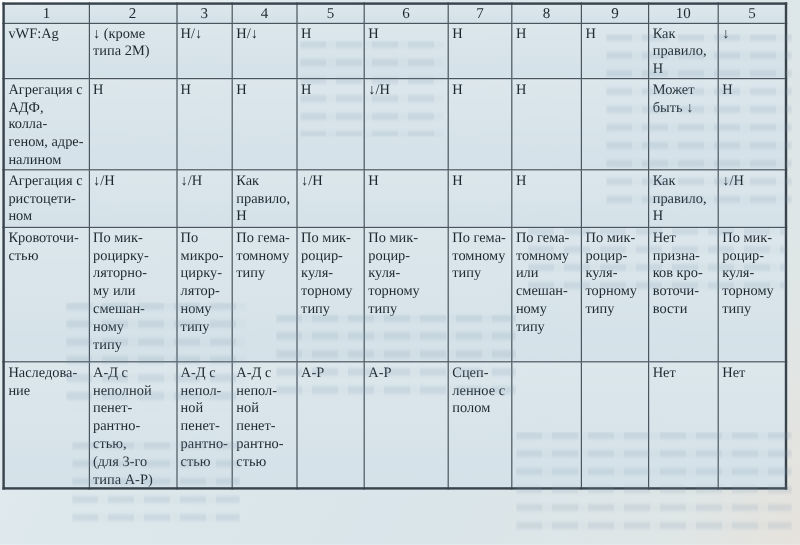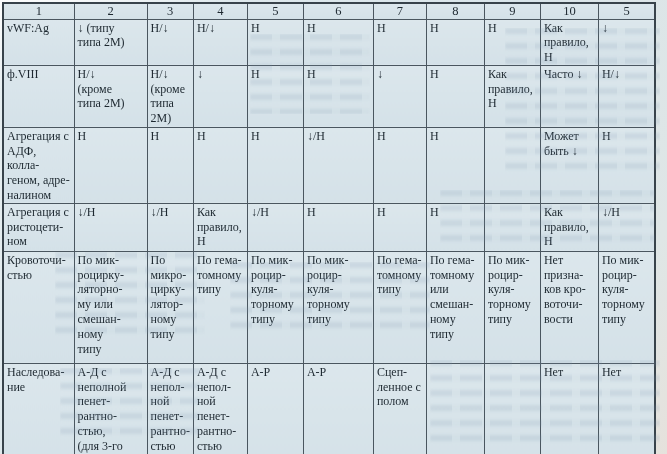--- a/index.html
+++ b/index.html
@@ -100,55 +100,35 @@
       <th>6</th>
       <th>7</th>
       <th>8</th>
       <th>9</th>
       <th>10</th>
       <th>5</th>
     </tr>
 
     <tr style="height:44px">
       <td>vWF:Ag</td>
-      <td>↓ (типу
+      <td>↓ (кроме
 типа 2М)</td>
       <td>Н/↓</td>
       <td>Н/↓</td>
       <td>Н</td>
       <td>Н</td>
       <td>Н</td>
       <td>Н</td>
       <td>Н</td>
       <td>Как
 правило,
 Н</td>
       <td>↓</td>
     </tr>
 
-    <tr style="height:62px">
-      <td>ф.VIII</td>
-      <td>Н/↓
-(кроме
-типа 2М)</td>
-      <td>Н/↓
-(кроме
-типа
-2М)</td>
-      <td>↓</td>
-      <td>Н</td>
-      <td>Н</td>
-      <td>↓</td>
-      <td>Н</td>
-      <td>Как
-правило,
-Н</td>
-      <td>Часто ↓</td>
-      <td>Н/↓</td>
-    </tr>
 
     <tr style="height:62px">
       <td>Агрегация с
 АДФ, колла-
 геном, адре-
 налином</td>
       <td>Н</td>
       <td>Н</td>
       <td>Н</td>
       <td>Н</td>

